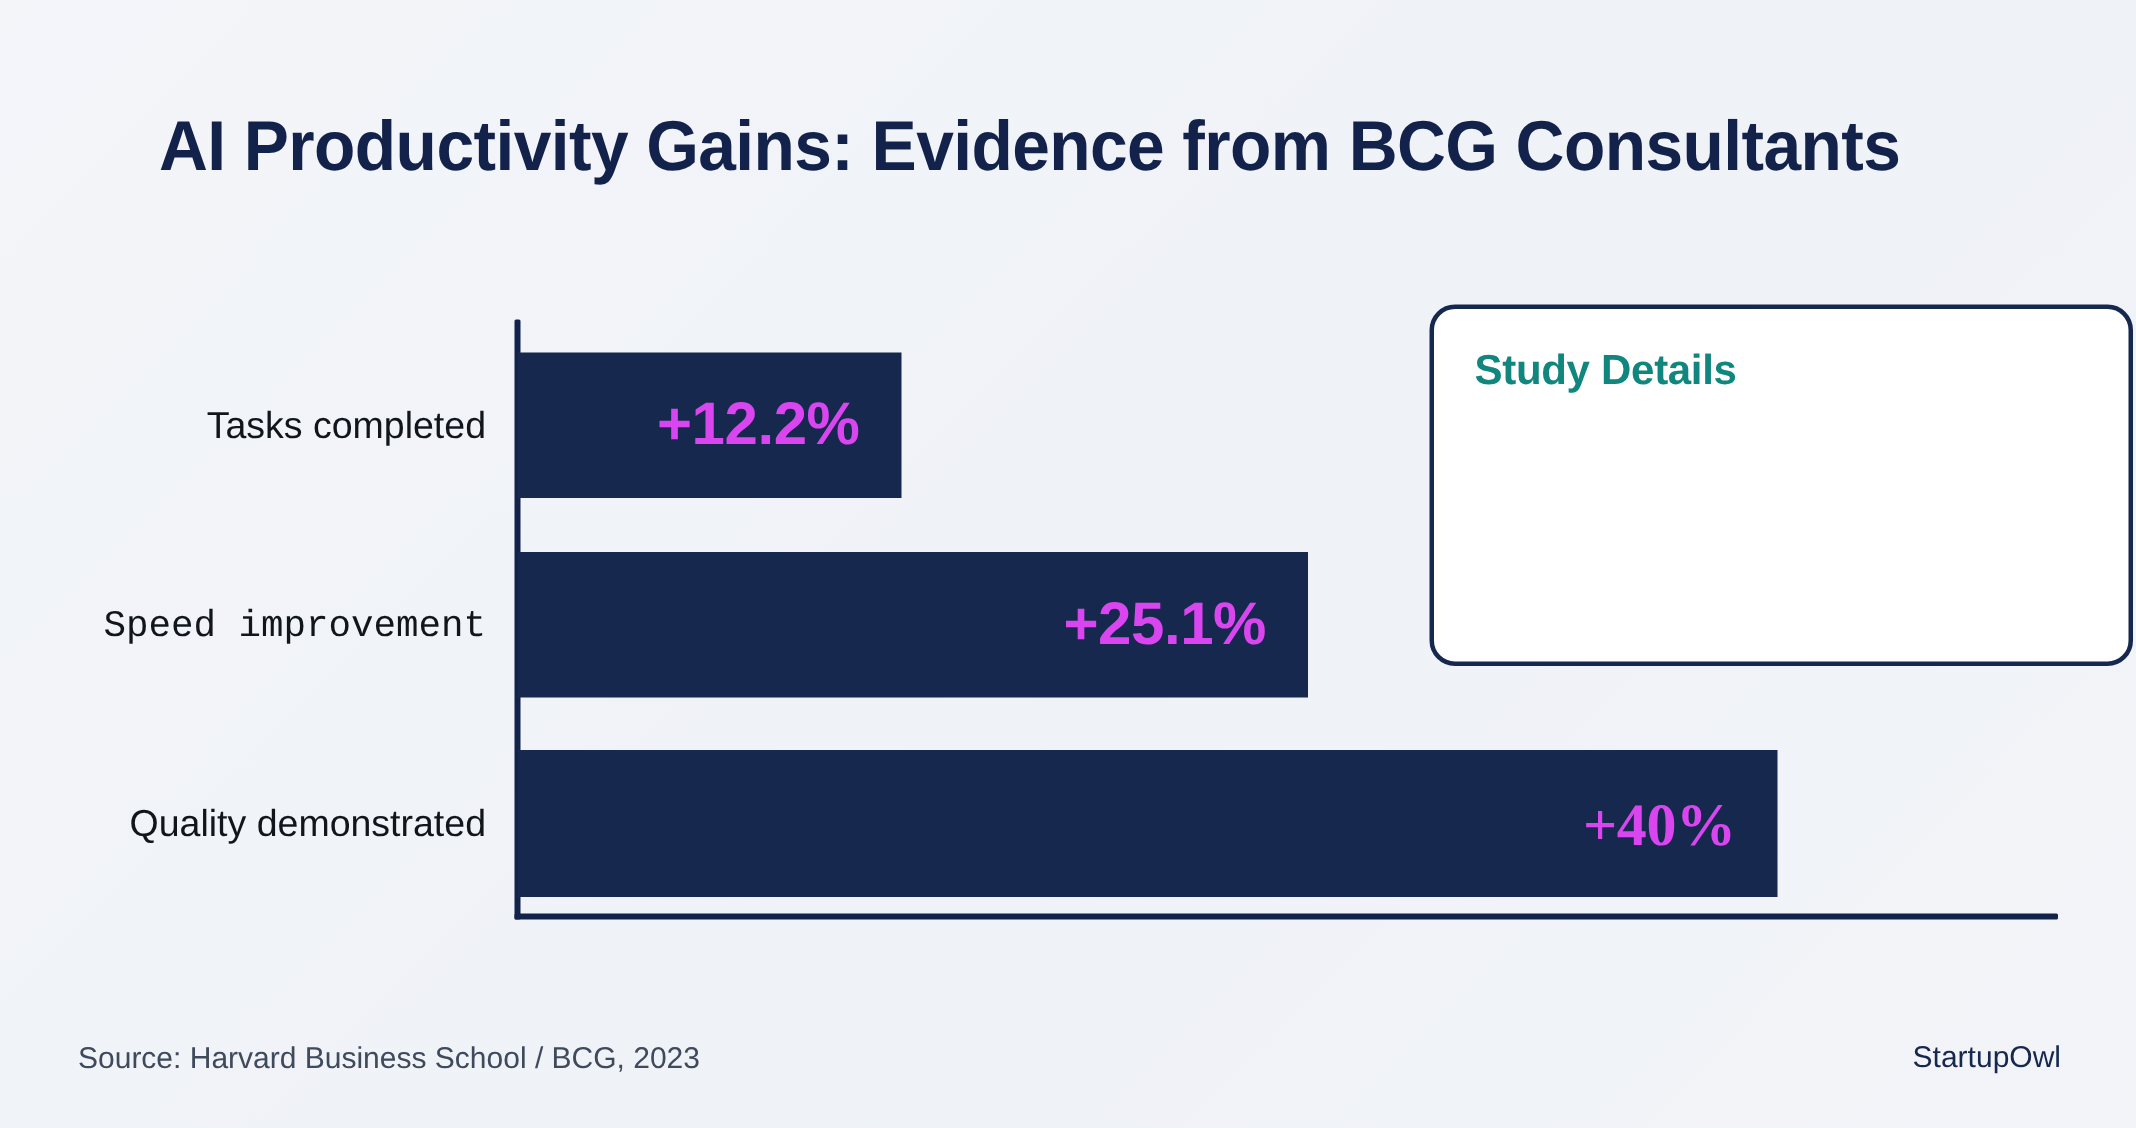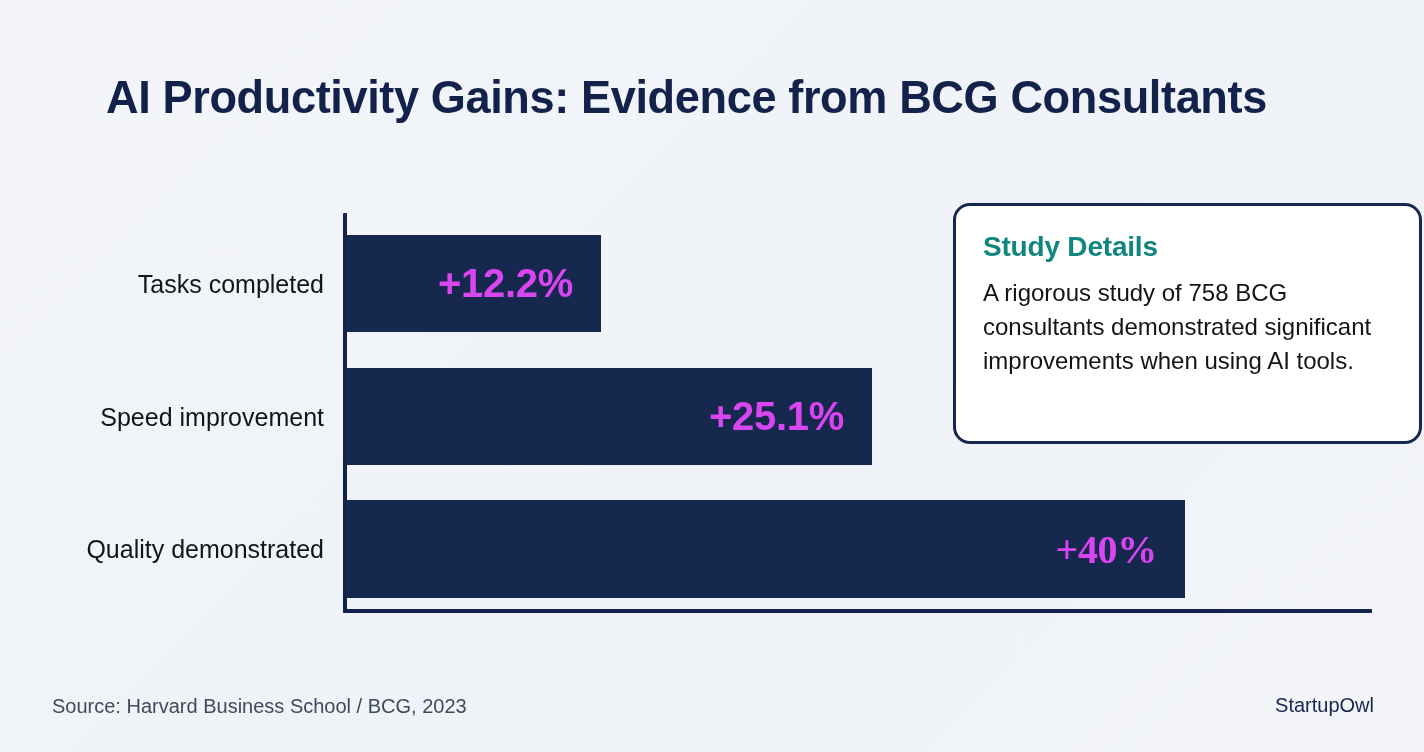--- a/index.html
+++ b/index.html
@@ -97,21 +97,21 @@
     white-space: nowrap;
   }
 
   
   #row-0 { top: 235px; }
   #row-0 .bar { top: 0; height: 97px; width: 256px; }
   #row-0 .cat-label { top: 37px; }
 
   #row-1 { top: 368px; }
   #row-1 .bar { top: 0; height: 97px; width: 529px; }
-  #row-1 .cat-label { top: 37px; }
+  #row-1 .cat-label { top: 37px; font-family: Liberation Mono, monospace; }
 
   #row-2 { top: 500px; }
   #row-2 .bar { top: 0; height: 98px; width: 855px; font-family: Liberation Serif, serif; }
   #row-2 .cat-label { top: 37px; }
 
   
   #callout {
     position: absolute;
     left: 953px;
     top: 203px;
@@ -186,19 +186,18 @@
       <div class="cat-label">Quality demonstrated</div>
       <div class="bar" style="width: 840px;">
         <span class="bar-value">+40%</span>
       </div>
     </div>
 
   </div>
 
   <div id="callout">
     <div id="callout-title">Study Details</div>
-    <div id="callout-body">A rigorous study of 758 BCG consultants demonstrated significant improvements when using AI tools.</div>
   </div>
 
   <div id="source-note">Source: Harvard Business School / BCG, 2023</div>
   <div id="brand-mark">StartupOwl</div>
 
 </div>
 
 </body></html>

